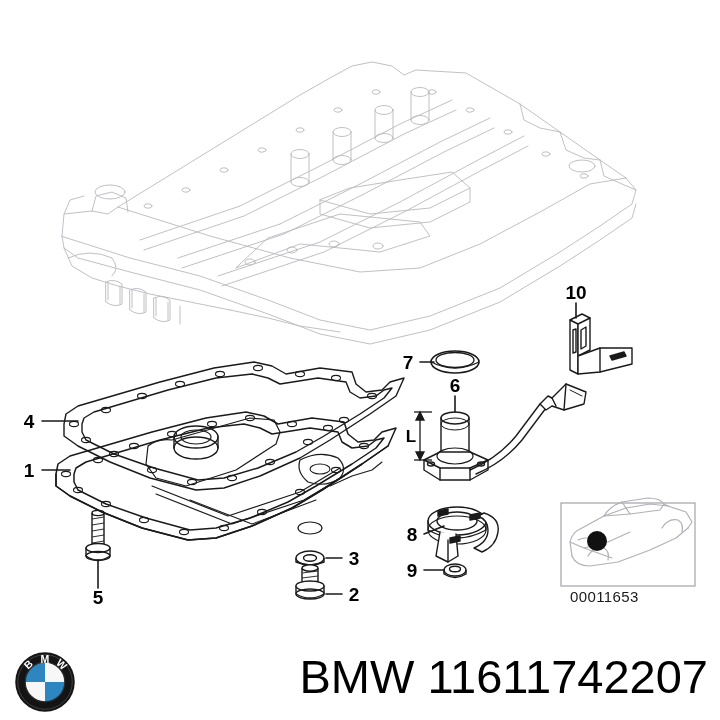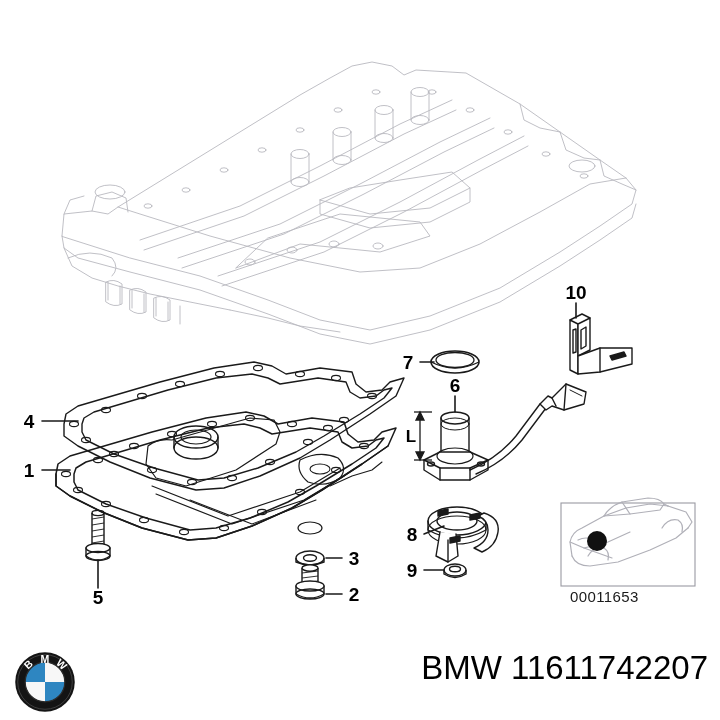--- a/index.html
+++ b/index.html
@@ -52,21 +52,21 @@
     left: 0;
     top: 645px;
     width: 720px;
     height: 75px;
   }
   #partnumber {
     position: absolute;
     right: 12px;
     top: 4px;
     font-family: "Liberation Sans", sans-serif;
-    font-size: 33px;
+    font-size: 47px;
     color: #000000;
     letter-spacing: 0px;
     white-space: nowrap;
   }
   #bmw-logo {
     position: absolute;
     left: 14px;
     top: 6px;
     width: 62px;
     height: 62px;

